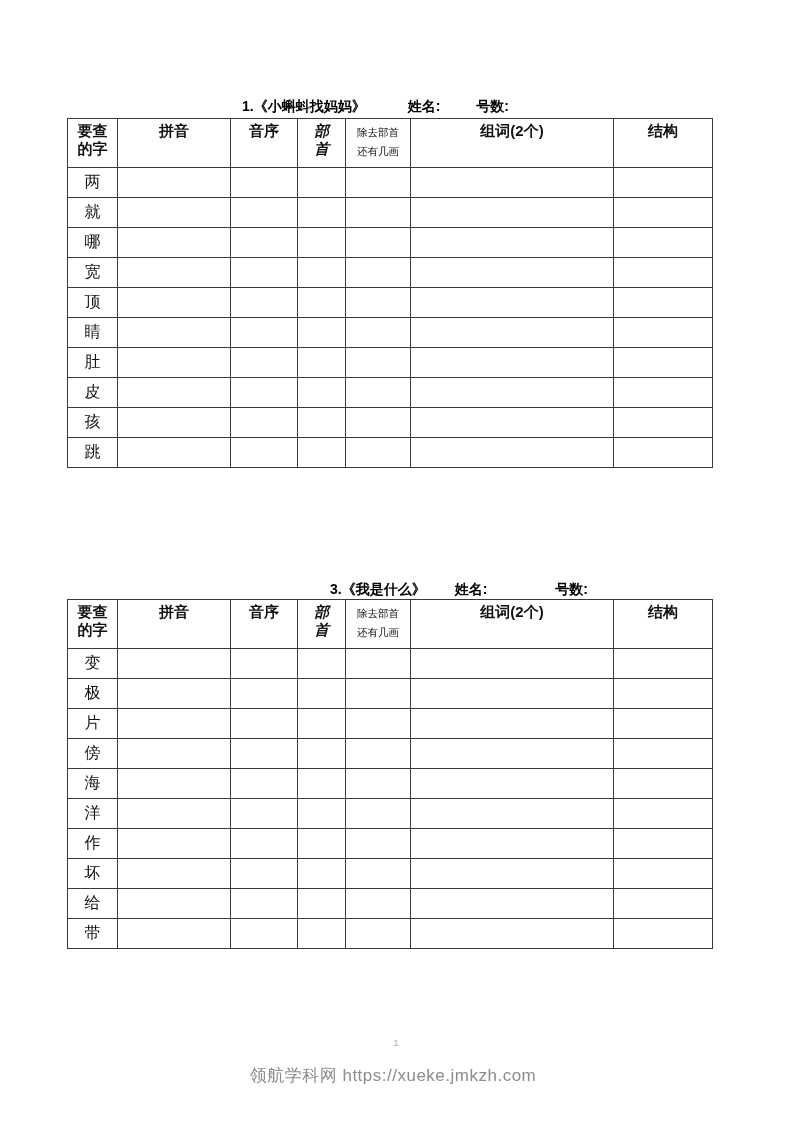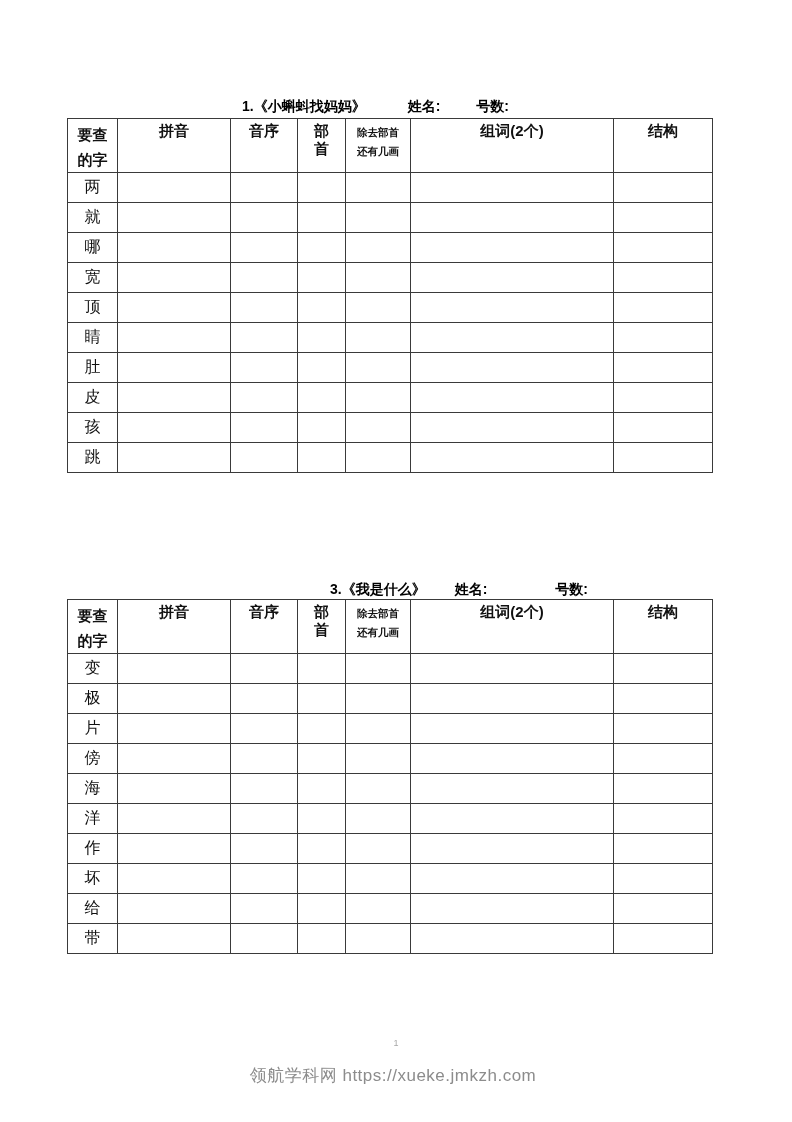--- a/index.html
+++ b/index.html
@@ -15,23 +15,23 @@
   .title .t-inner{position:absolute;}
   .grid{
     position:absolute;left:67px;border-collapse:collapse;table-layout:fixed;
     background:#fff;
   }
   .grid td{border:1px solid #3a3a3a;padding:0;overflow:hidden;}
   .grid tr.hdr td{
     height:44px;vertical-align:top;text-align:center;
     font-size:15px;font-weight:600;padding-top:3px;line-height:18px;color:#111;
   }
-  .grid tr.hdr td.small2{font-size:10.5px;font-weight:700;line-height:19px;padding-top:4px;margin-top:29px;}
-  .w2{display:inline-block;width:32px;line-height:25px;text-align:center;}
-  .w1{display:inline-block;width:16px;line-height:18px;text-align:center;}
+  .grid tr.hdr td.small2{font-size:10.5px;font-weight:400;line-height:19px;padding-top:4px;margin-top:29px;}
+  .w2{display:inline-block;width:32px;line-height:18px;text-align:center;}
+  .w1{display:inline-block;width:16px;line-height:18px;text-align:center;font-style:italic;}
   .grid tr.row{height:30px;}
   .grid tr.row td{height:28px;}
   .grid td.c{text-align:center;vertical-align:middle;font-size:16px;font-weight:500;color:#111;}
   .pagenum{
     position:absolute;left:0;width:792px;text-align:center;top:1038px;
     font-size:9px;color:#a8a8a8;
   }
   .footer{
     position:absolute;left:0;width:786px;text-align:center;top:1064px;
     font-size:17px;color:#8c8c8c;letter-spacing:0.5px;

